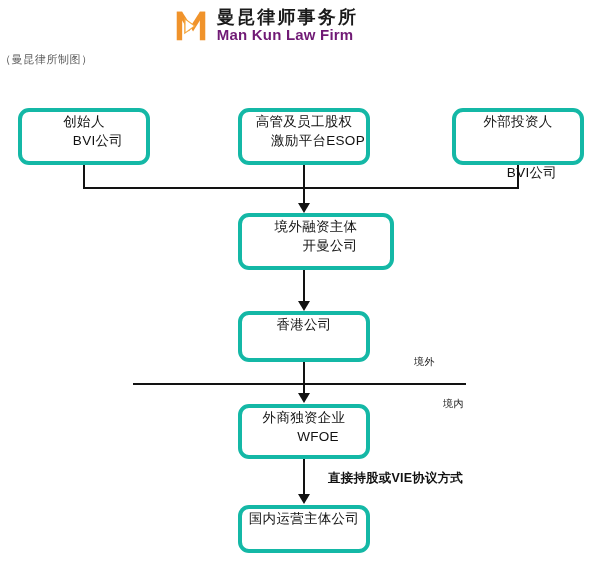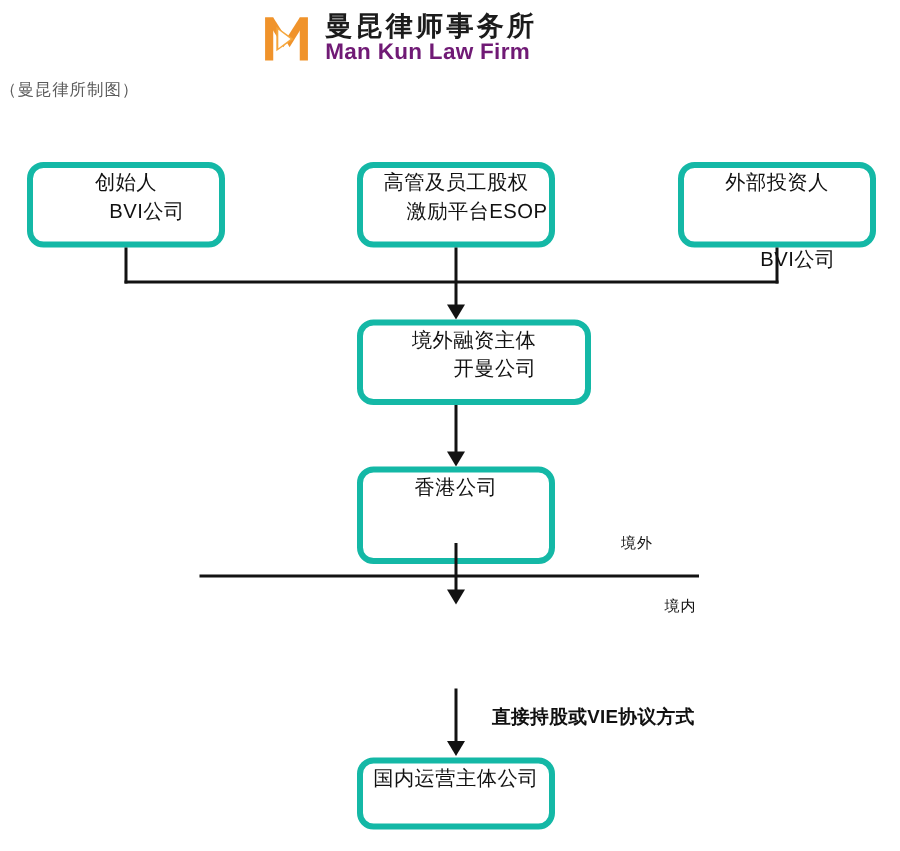--- a/index.html
+++ b/index.html
@@ -83,21 +83,21 @@
     color: #111111;
     letter-spacing: 0.3px;
   }
   .node .line2 { white-space: nowrap; margin-left: 28px; }
   .node .line1 { white-space: nowrap; }
 
   .n-founder   { left: 18px;  top: 108px; width: 132px; height: 57px; }
   .n-esop      { left: 238px; top: 108px; width: 132px; height: 57px; }
   .n-investor  { left: 452px; top: 108px; width: 132px; height: 57px; gap: 32px; }
   .n-offshore  { left: 238px; top: 213px; width: 156px; height: 57px; }
-  .n-hk        { left: 238px; top: 311px; width: 132px; height: 65px; }
+  .n-hk        { left: 238px; top: 311px; width: 132px; height: 51px; }
   .n-wfoe      { left: 238px; top: 404px; width: 132px; height: 55px; }
   .n-domestic  { left: 238px; top: 505px; width: 132px; height: 48px; }
 
   
   .vline {
     position: absolute;
     width: 2px;
     background: #121212;
   }
   .hline {
@@ -202,20 +202,24 @@
     <div class="line1">香港公司</div>
   </div>
 
   <div class="vline" style="left:303px; top:362px; height:33px;"></div>
   <div class="arrow-head" style="left:298px; top:393px;"></div>
 
   <div class="divider"></div>
   <div class="side-label lbl-offshore">境外</div>
   <div class="side-label lbl-onshore">境内</div>
 
+  <div class="node n-wfoe">
+    <div class="line1">外商独资企业</div>
+    <div class="line2">WFOE</div>
+  </div>
 
   <div class="vline" style="left:303px; top:459px; height:37px;"></div>
   <div class="arrow-head" style="left:298px; top:494px;"></div>
   <div class="lbl-vie">直接持股或VIE协议方式</div>
 
   <div class="node n-domestic">
     <div class="line1">国内运营主体公司</div>
   </div>
 
 </div>

